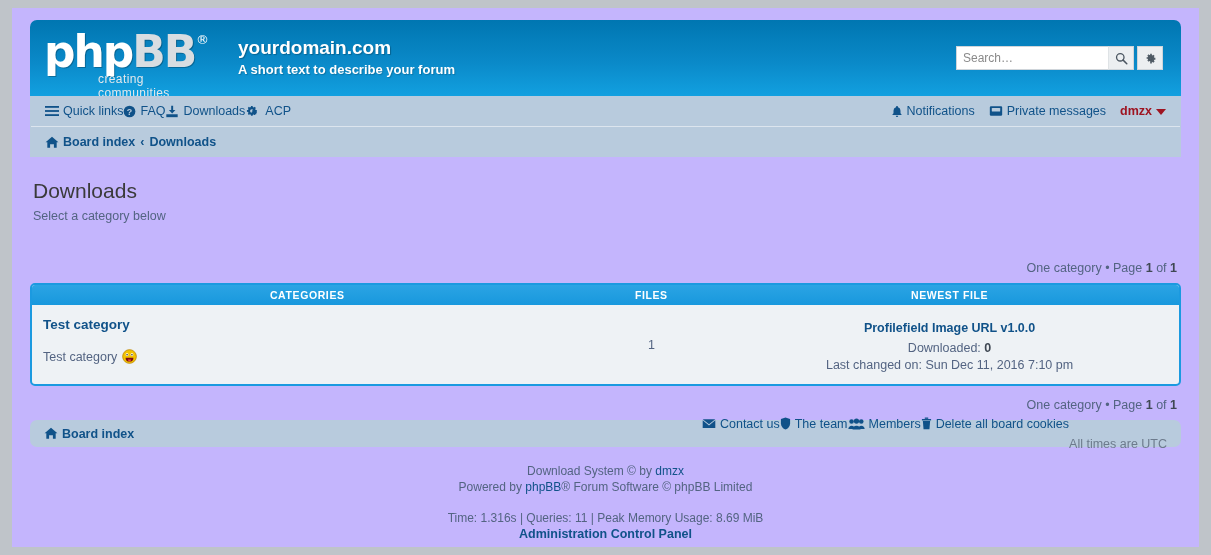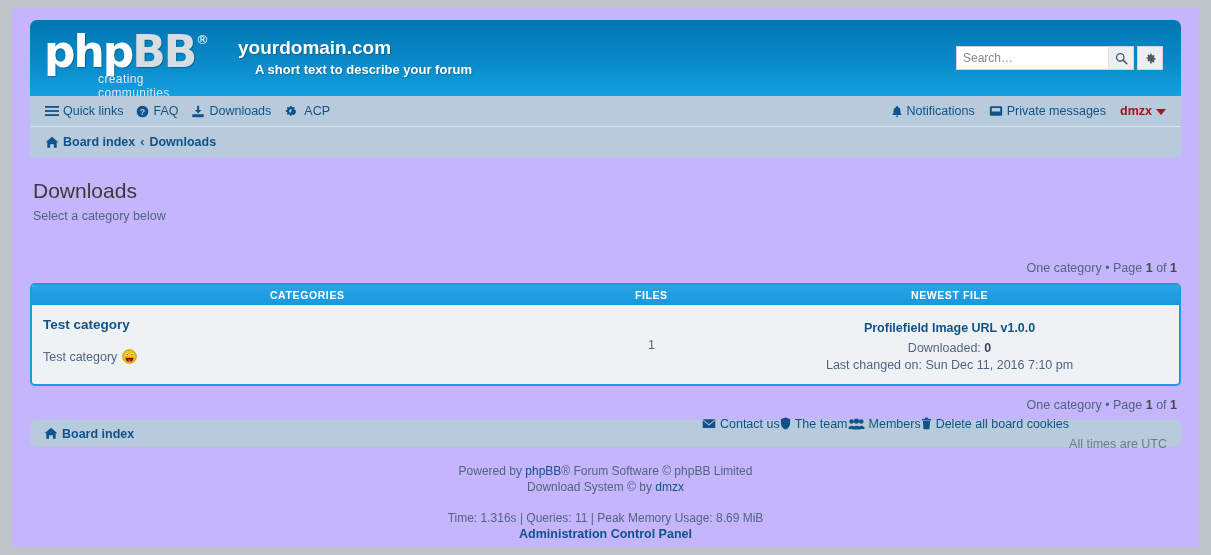--- a/index.html
+++ b/index.html
@@ -79,21 +79,21 @@
     position: absolute;
     left: 208px;
     top: 17px;
     color: #ffffff;
     font-size: 19px;
     font-weight: bold;
     text-shadow: 1px 1px 1px rgba(0,0,0,0.25);
   }
   .site-desc {
     position: absolute;
-    left: 225px;
+    left: 208px;
     top: 42px;
     color: #ffffff;
     font-size: 13px;
     font-weight: bold;
     text-shadow: 1px 1px 1px rgba(0,0,0,0.2);
   }
   .search-box {
     position: absolute;
     right: 18px;
     top: 26px;
@@ -143,21 +143,21 @@
     padding: 0 14px;
     font-size: 12.5px;
     color: #105289;
   }
   .nav-row.top { border-bottom: 1px solid #dce5ee; }
   .nav-row.bottom {
     border-radius: 0 0 7px 7px;
     font-weight: bold;
     font-size: 12.5px;
   }
-  .nav-left { display: flex; align-items: center; gap: 13px; }
+  .nav-left { display: flex; align-items: center; }
   .nav-right { margin-left: auto; display: flex; align-items: center; gap: 14px; }
   .nav-item {
     display: inline-flex;
     align-items: center;
     gap: 4px;
     color: #105289;
     text-decoration: none;
     white-space: nowrap;
     cursor: pointer;
   }
@@ -539,21 +539,21 @@
             <path fill="#105289" d="M1.8 4.6h8.4l-0.8 9.4H2.6z"></path>
           </svg>
           <span>Delete all board cookies</span>
         </a>
 
         <span class="utc-note">All times are UTC</span>
       </div>
     </div>
 
     <div class="copyright">
+      <div><span>Download System © by </span><a>dmzx</a></div>
       <div><span>Powered by </span><a>phpBB</a><span>® Forum Software © phpBB Limited</span></div>
-      <div><span>Download System © by </span><a>dmzx</a></div>
     </div>
 
     <div class="stats">Time: 1.316s | Queries: 11 | Peak Memory Usage: 8.69 MiB</div>
     <div class="acp-link">Administration Control Panel</div>
 
   </div>
 </div>
 
 </body></html>

